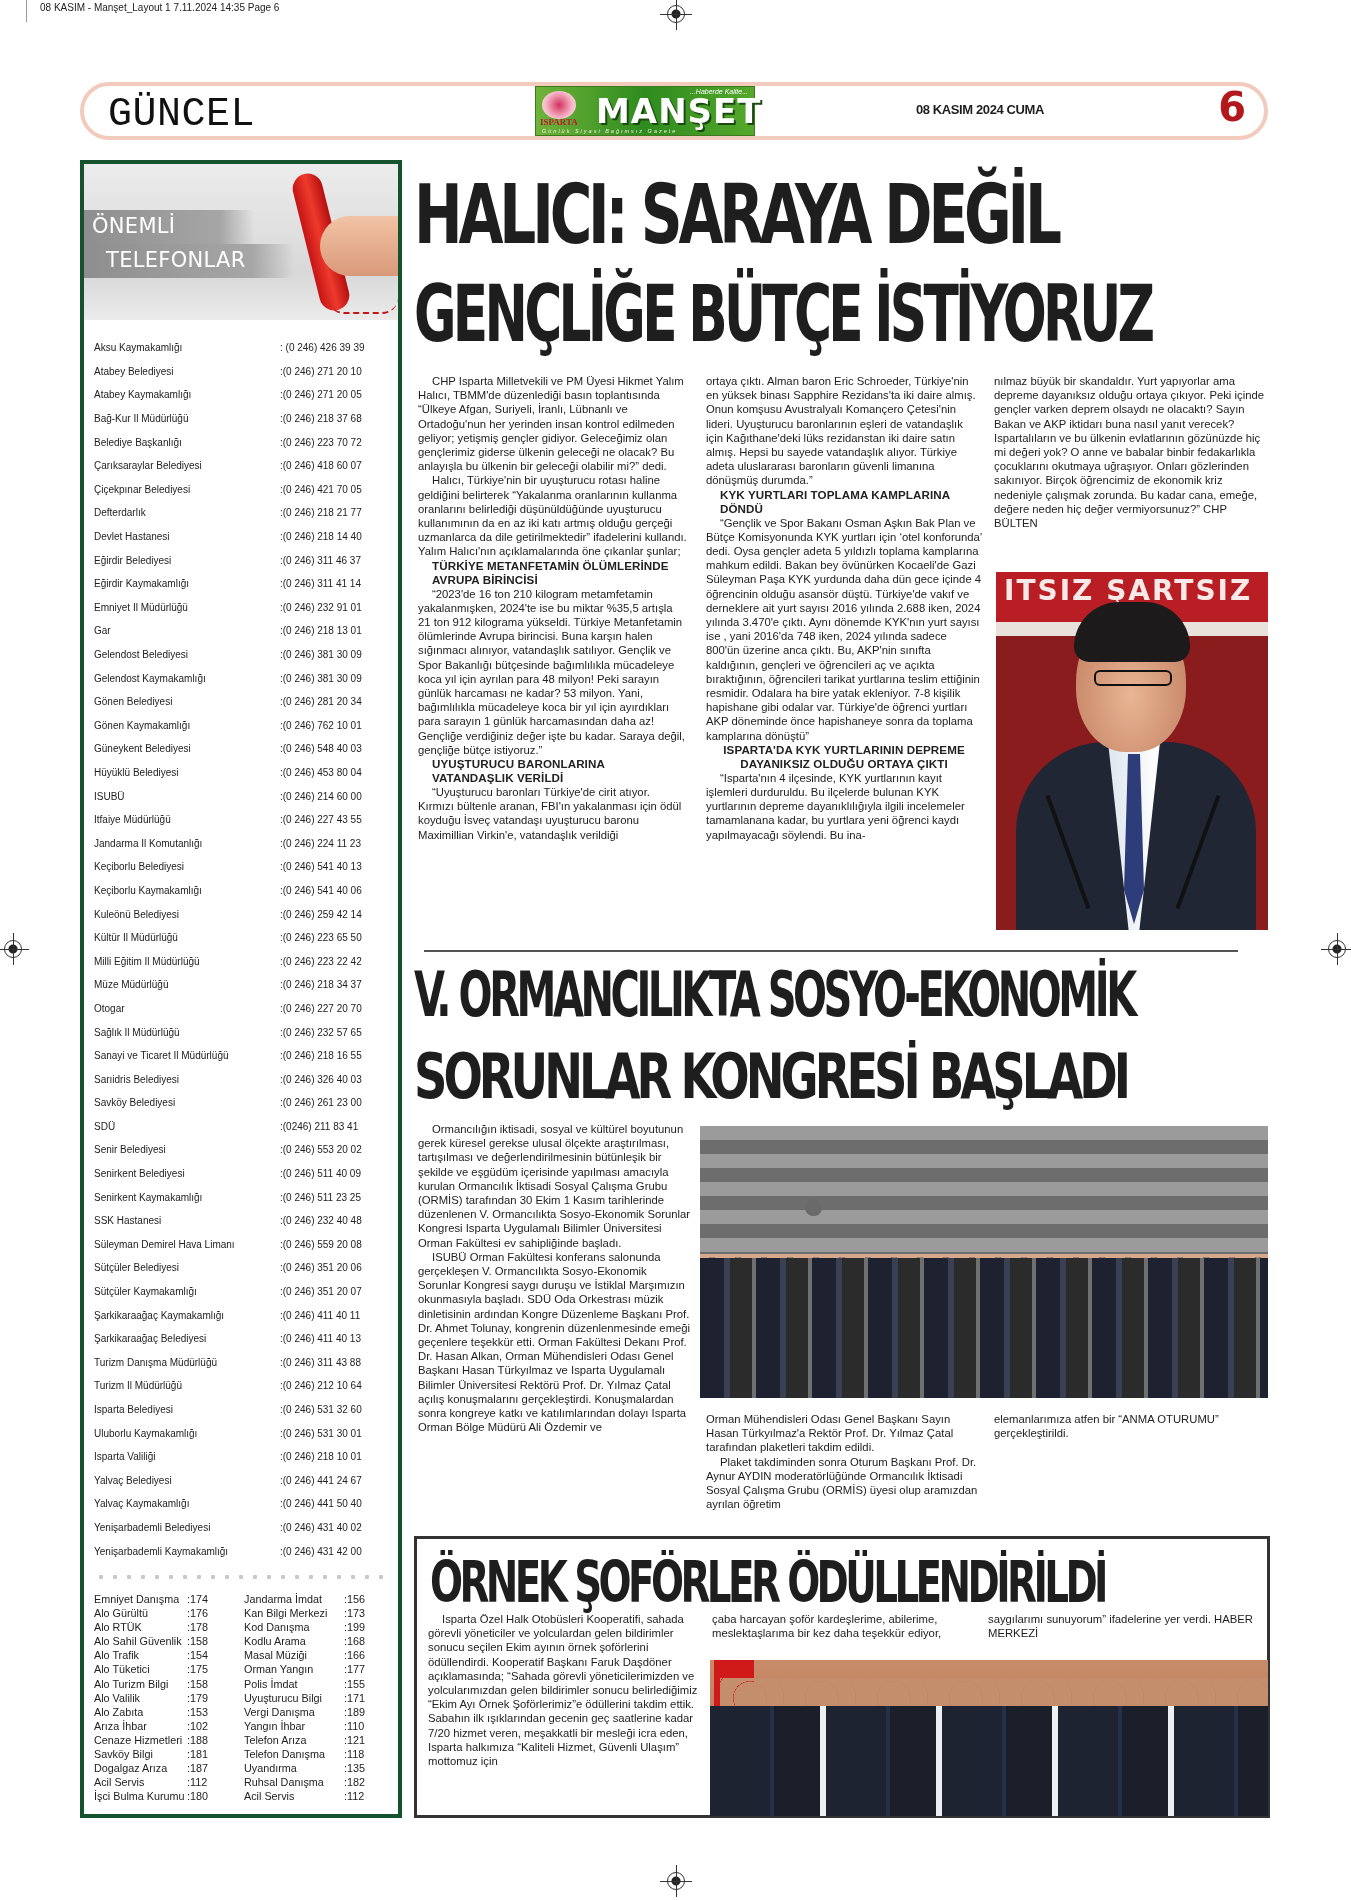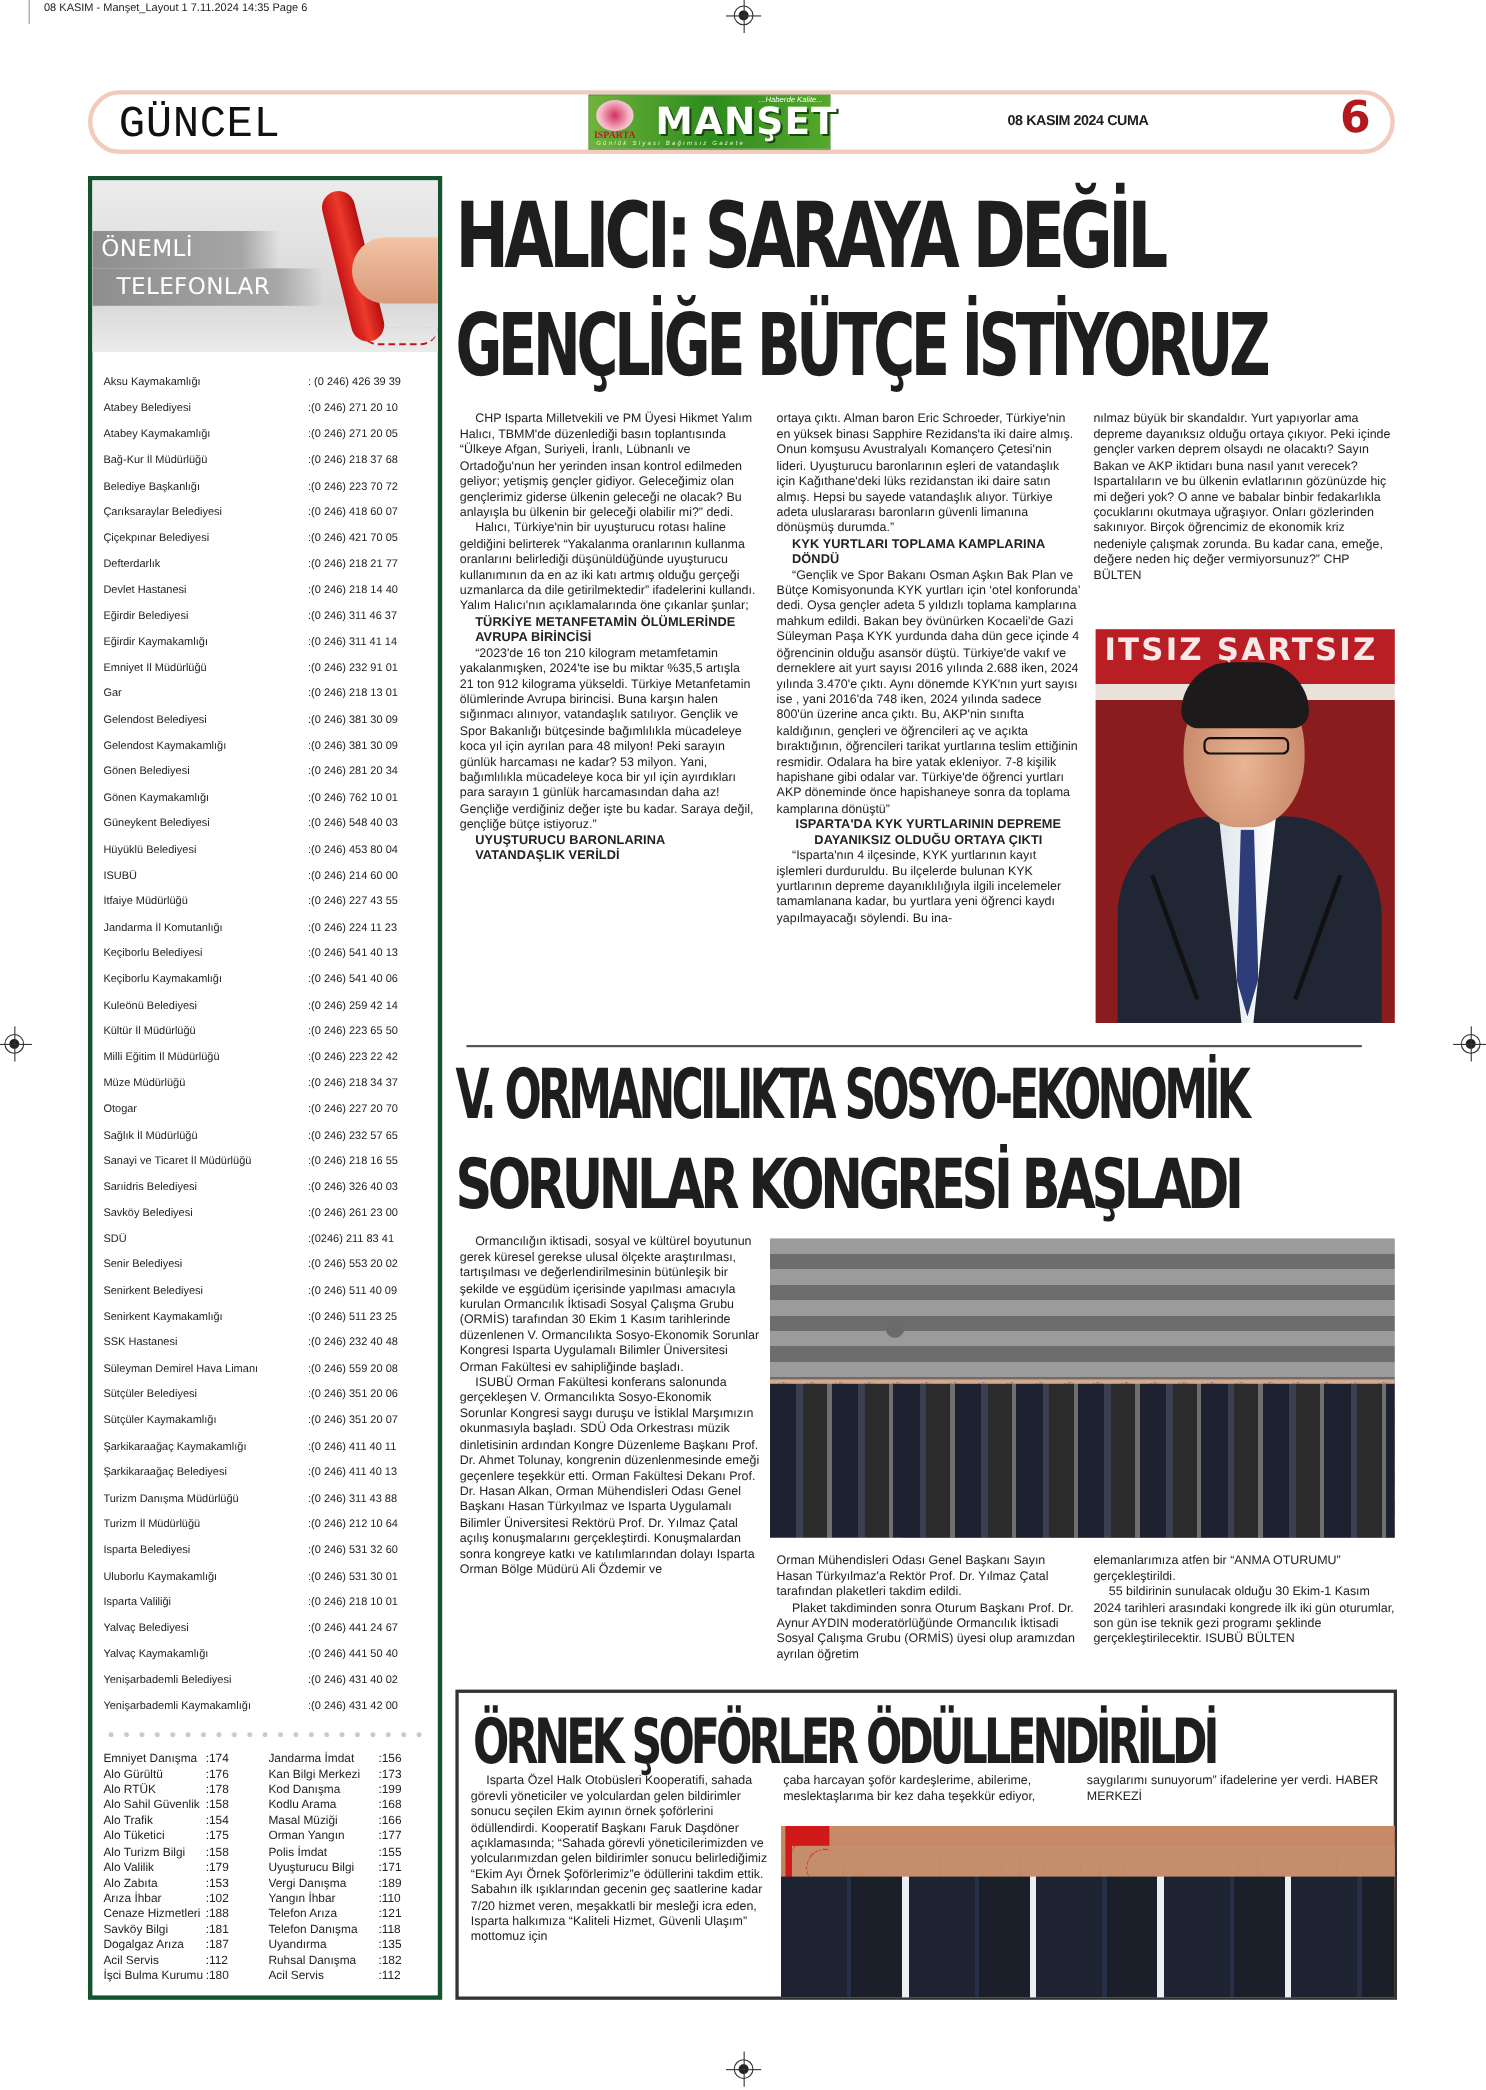--- a/index.html
+++ b/index.html
@@ -456,20 +456,21 @@
 
 <div class="hl hl1">HALICI: SARAYA DEĞİL</div>
 <div class="hl hl2">GENÇLİĞE BÜTÇE İSTİYORUZ</div>
 
 <div class="col" style="left:418px;top:374px;width:270px">
   <p>CHP Isparta Milletvekili ve PM Üyesi Hikmet Yalım Halıcı, TBMM'de düzenlediği basın toplantısında “Ülkeye Afgan, Suriyeli, İranlı, Lübnanlı ve Ortadoğu'nun her yerinden insan kontrol edilmeden geliyor; yetişmiş gençler gidiyor. Geleceğimiz olan gençlerimiz giderse ülkenin geleceği ne olacak? Bu anlayışla bu ülkenin bir geleceği olabilir mi?” dedi.</p>
   <p>Halıcı, Türkiye'nin bir uyuşturucu rotası haline geldiğini belirterek “Yakalanma oranlarının kullanma oranlarını belirlediği düşünüldüğünde uyuşturucu kullanımının da en az iki katı artmış olduğu gerçeği uzmanlarca da dile getirilmektedir” ifadelerini kullandı.  Yalım Halıcı'nın açıklamalarında öne çıkanlar şunlar;</p>
   <h4>TÜRKİYE METANFETAMİN ÖLÜMLERİNDE AVRUPA BİRİNCİSİ</h4>
   <p>“2023'de 16 ton 210 kilogram metamfetamin yakalanmışken, 2024'te ise bu miktar %35,5 artışla 21 ton 912 kilograma yükseldi. Türkiye Metanfetamin ölümlerinde Avrupa birincisi. Buna karşın halen sığınmacı alınıyor, vatandaşlık satılıyor. Gençlik ve Spor Bakanlığı bütçesinde bağımlılıkla mücadeleye koca yıl için ayrılan para 48 milyon! Peki sarayın günlük harcaması ne kadar? 53 milyon. Yani, bağımlılıkla mücadeleye koca bir yıl için ayırdıkları para sarayın 1 günlük harcamasından daha az! Gençliğe verdiğiniz değer işte bu kadar. Saraya değil, gençliğe bütçe istiyoruz.”</p>
   <h4>UYUŞTURUCU BARONLARINA VATANDAŞLIK VERİLDİ</h4>
+  <p>“Uyuşturucu baronları Türkiye'de cirit atıyor. Kırmızı bültenle aranan, FBI'ın yakalanması için ödül koyduğu İsveç vatandaşı uyuşturucu baronu Maximillian Virkin'e, vatandaşlık verildiği</p>
 </div>
 
 <div class="col" style="left:706px;top:374px;width:276px">
   <p class="noind">ortaya çıktı. Alman baron Eric Schroeder, Türkiye'nin en yüksek binası Sapphire Rezidans'ta iki daire almış. Onun komşusu Avustralyalı Komançero Çetesi'nin lideri. Uyuşturucu baronlarının eşleri de vatandaşlık için Kağıthane'deki lüks rezidanstan iki daire satın almış. Hepsi bu sayede vatandaşlık alıyor. Türkiye adeta uluslararası baronların güvenli limanına dönüşmüş durumda.”</p>
   <h4>KYK YURTLARI TOPLAMA KAMPLARINA DÖNDÜ</h4>
   <p>“Gençlik ve Spor Bakanı Osman Aşkın Bak Plan ve Bütçe Komisyonunda KYK yurtları için ‘otel konforunda’ dedi. Oysa gençler adeta 5 yıldızlı toplama kamplarına mahkum edildi. Bakan bey övünürken Kocaeli'de Gazi Süleyman Paşa KYK yurdunda daha dün gece içinde 4 öğrencinin olduğu asansör düştü. Türkiye'de vakıf ve derneklere ait yurt sayısı 2016 yılında  2.688 iken, 2024 yılında 3.470'e çıktı. Aynı dönemde KYK'nın yurt sayısı ise , yani 2016'da 748 iken, 2024 yılında sadece 800'ün üzerine anca çıktı. Bu, AKP'nin sınıfta kaldığının, gençleri ve öğrencileri aç ve açıkta bıraktığının, öğrencileri tarikat yurtlarına teslim ettiğinin resmidir. Odalara ha bire yatak ekleniyor. 7-8 kişilik hapishane gibi odalar var. Türkiye'de öğrenci yurtları AKP döneminde önce hapishaneye sonra da toplama kamplarına dönüştü”</p>
   <h4 class="center">ISPARTA'DA KYK YURTLARININ DEPREME DAYANIKSIZ OLDUĞU ORTAYA ÇIKTI</h4>
   <p>“Isparta'nın 4 ilçesinde, KYK yurtlarının kayıt işlemleri durduruldu. Bu ilçelerde bulunan KYK yurtlarının depreme dayanıklılığıyla ilgili incelemeler tamamlanana kadar, bu yurtlara yeni öğrenci kaydı yapılmayacağı söylendi. Bu ina-</p>
 </div>
 
@@ -505,21 +506,20 @@
   <div class="crowd"></div>
 </div>
 
 <div class="col" style="left:706px;top:1412px;width:276px">
   <p class="noind">Orman Mühendisleri Odası Genel Başkanı Sayın Hasan Türkyılmaz'a Rektör Prof. Dr. Yılmaz Çatal tarafından plaketleri takdim edildi.</p>
   <p>Plaket takdiminden sonra Oturum Başkanı Prof. Dr. Aynur AYDIN moderatörlüğünde Ormancılık İktisadi Sosyal Çalışma Grubu (ORMİS) üyesi olup aramızdan ayrılan öğretim</p>
 </div>
 
 <div class="col" style="left:994px;top:1412px;width:274px">
   <p class="noind">elemanlarımıza atfen bir “ANMA OTURUMU” gerçekleştirildi.</p>
-  <p>55 bildirinin sunulacak olduğu 30 Ekim-1 Kasım 2024 tarihleri arasındaki kongrede ilk iki gün oturumlar, son gün ise teknik gezi programı şeklinde gerçekleştirilecektir. ISUBÜ BÜLTEN</p>
 </div>
 
 <div class="box3"></div>
 <div class="hl hl5">ÖRNEK ŞOFÖRLER ÖDÜLLENDİRİLDİ</div>
 
 <div class="col" style="left:428px;top:1612px;width:270px">
   <p>Isparta Özel Halk Otobüsleri Kooperatifi, sahada görevli yöneticiler ve yolculardan gelen bildirimler sonucu seçilen Ekim ayının örnek şoförlerini ödüllendirdi. Kooperatif Başkanı Faruk Daşdöner açıklamasında; “Sahada görevli yöneticilerimizden ve yolcularımızdan gelen bildirimler sonucu belirlediğimiz “Ekim Ayı Örnek Şoförlerimiz”e ödüllerini takdim ettik. Sabahın ilk ışıklarından gecenin geç saatlerine kadar 7/20 hizmet veren, meşakkatli bir mesleği icra eden, Isparta halkımıza “Kaliteli Hizmet, Güvenli Ulaşım” mottomuz için</p>
 </div>
 <div class="col" style="left:712px;top:1612px;width:270px">
   <p class="noind">çaba harcayan şoför kardeşlerime, abilerime, meslektaşlarıma bir kez daha teşekkür ediyor,</p>

